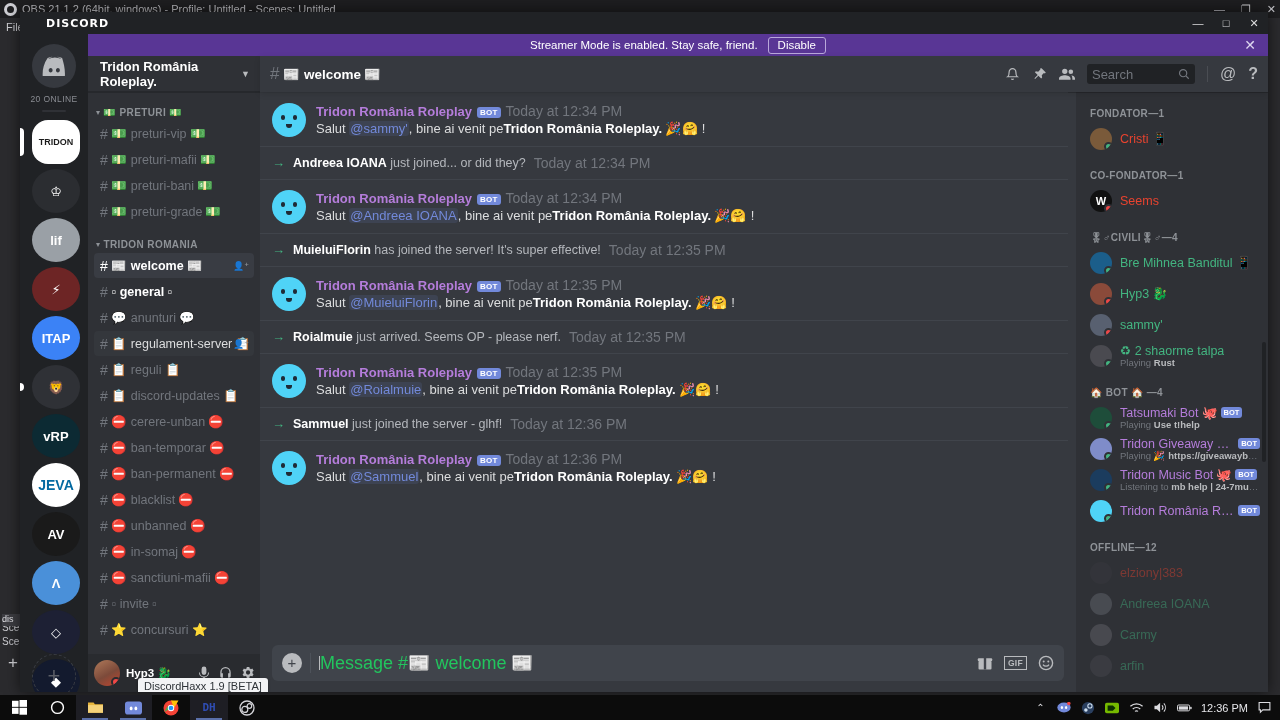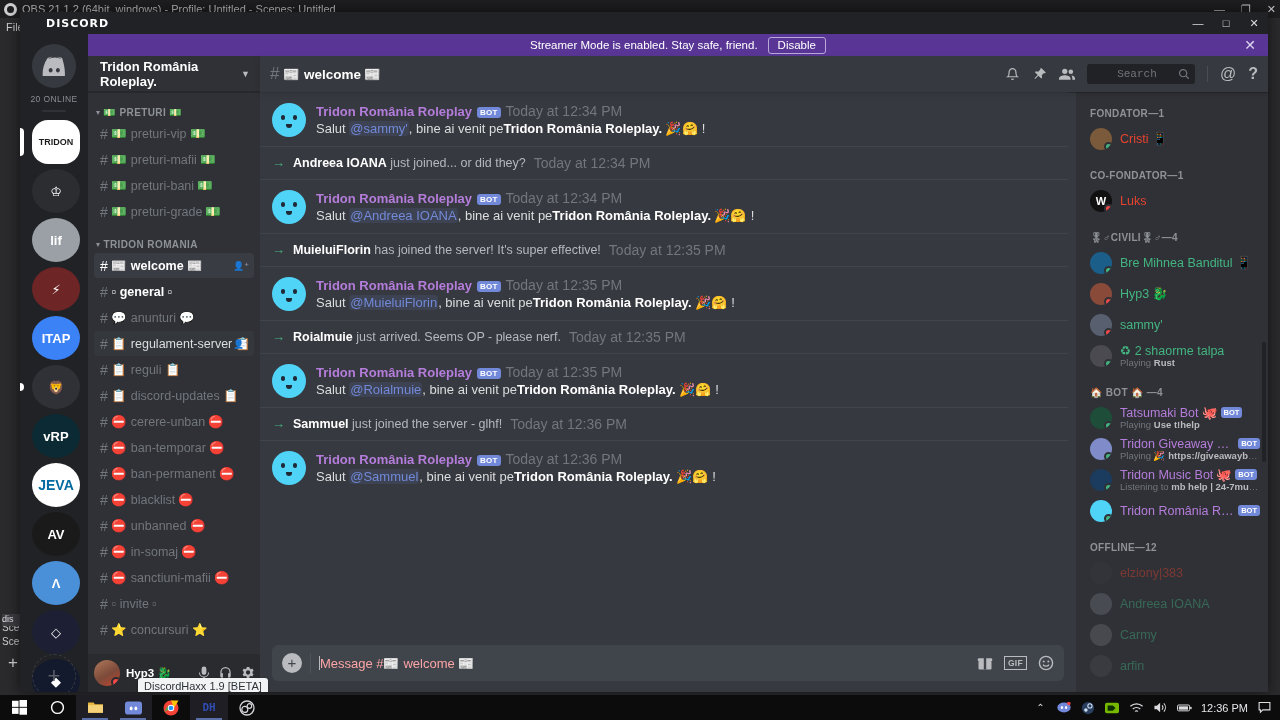--- a/index.html
+++ b/index.html
@@ -216,21 +216,21 @@
   #header-icons {
     margin-left: auto; display: flex; align-items: center; gap: 12px;
     color: #b9bbbe;
   }
   #search-box {
     width: 108px; height: 20px; background: #202225; border-radius: 3px;
     display: flex; align-items: center; padding: 0 5px; position: relative;
   }
   #search-box input {
     background: transparent; border: none; outline: none; color: #dcddde;
-    font-size: 11px; width: 90px; font-family: Liberation Mono, monospace; text-align: center;
+    font-size: 13px; width: 90px; font-family: Liberation Sans, sans-serif;
   }
   #search-box input::placeholder { color: #72767d; }
   .hdr-div { width: 1px; height: 16px; background: #4a4d53; }
 
   
   #messages {
     position: absolute; left: 240px; top: 80px; right: 192px; bottom: 55px;
     background: #36393f; overflow: hidden; padding: 0 8px 0 0;
   }
   .msg {
@@ -284,21 +284,21 @@
     position: absolute; left: 252px; top: 633px; right: 204px; height: 36px;
     background: #40444b; border-radius: 6px; display: flex; align-items: center;
     padding: 0 10px;
   }
   #plus-circle {
     width: 20px; height: 20px; border-radius: 50%; background: #b9bbbe;
     color: #40444b; font-size: 15px; display: flex; align-items: center;
     justify-content: center; flex: none; line-height: 0;
   }
   #input-sep { width: 1px; height: 20px; background: #4d525a; margin: 0 8px; }
-  #input-placeholder { color: #fca5a5; font-size: 13px; }
+  #input-placeholder { color: #22c55e; font-size: 18px; }
   #caret { display:inline-block; width:1px; height:14px; background:#b9bbbe; vertical-align:-2px; }
   #input-icons { margin-left: auto; display: flex; align-items: center; gap: 11px; color: #b9bbbe; }
   #gif-btn {
     border: 1.5px solid #b9bbbe; border-radius: 0; color: #b9bbbe;
     font-size: 8.5px; font-weight: bold; padding: 1px 3px; letter-spacing: .3px;
   }
 
   
   #member-list {
     position: absolute; right: 0; top: 80px; width: 192px; bottom: 0;
@@ -694,21 +694,21 @@
           <div class="m-name" style="color: rgb(232, 67, 47);">
             <span style="overflow: hidden; text-overflow: ellipsis; white-space: nowrap;">Cristi 📱</span>
           </div>
         </div>
       </div>
       <div class="mgroup">CO-FONDATOR—1</div>
       <div class="member">
         <div class="m-av" style="background: rgb(17, 17, 17); color: rgb(255, 255, 255); font-size: 11px; display: flex; align-items: center; justify-content: center; font-weight: bold;">W<div class="m-st dnd"></div></div>
         <div class="m-info">
           <div class="m-name" style="color: rgb(232, 67, 47);">
-            <span style="overflow: hidden; text-overflow: ellipsis; white-space: nowrap;">Luks</span>
+            <span style="overflow: hidden; text-overflow: ellipsis; white-space: nowrap;">Seems</span>
           </div>
         </div>
       </div>
       <div class="mgroup">🎖♂CIVILI🎖♂—4</div>
       <div class="member">
         <div class="m-av" style="background: rgb(27, 94, 138);">
           <div class="m-st online"></div>
         </div>
         <div class="m-info">
           <div class="m-name" style="color: rgb(67, 181, 129);">

